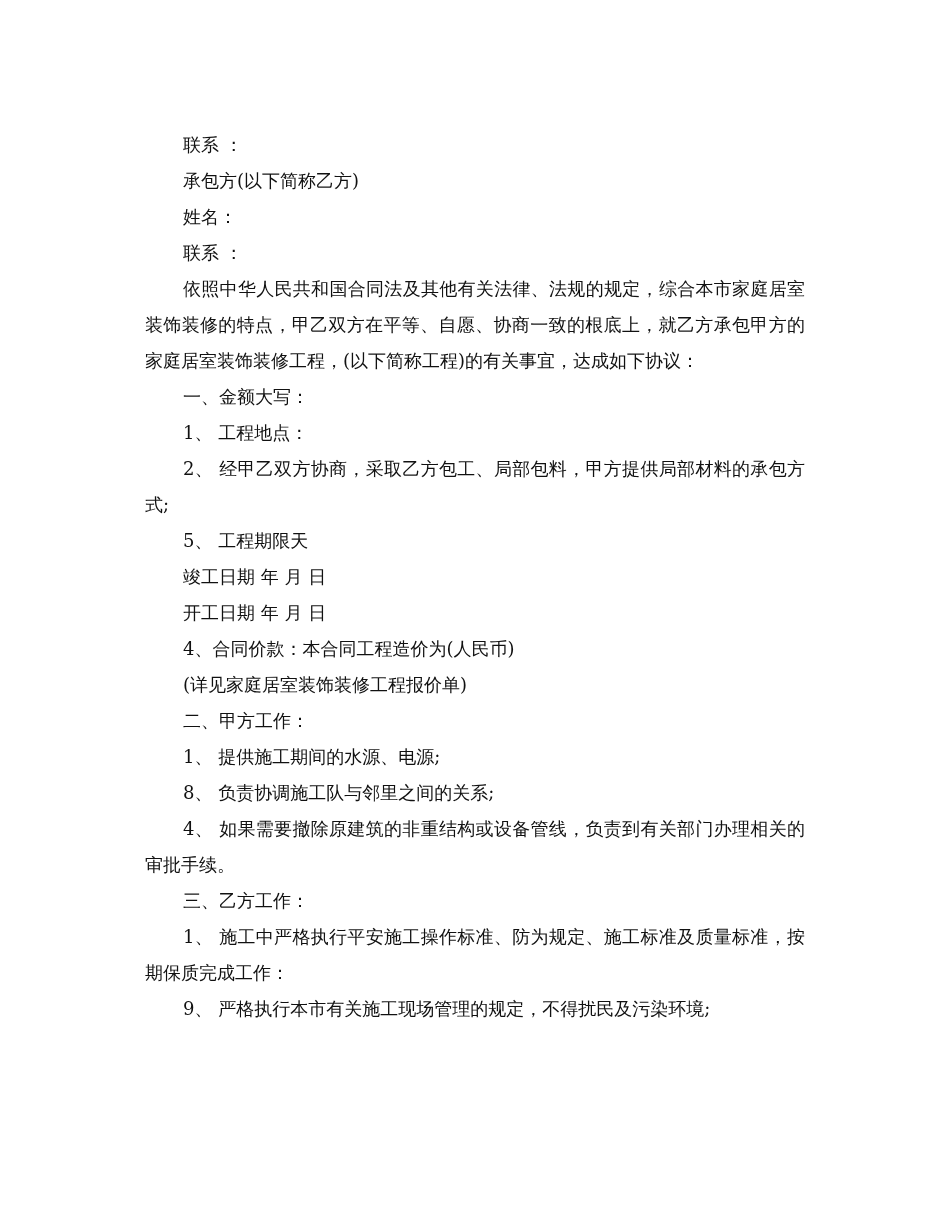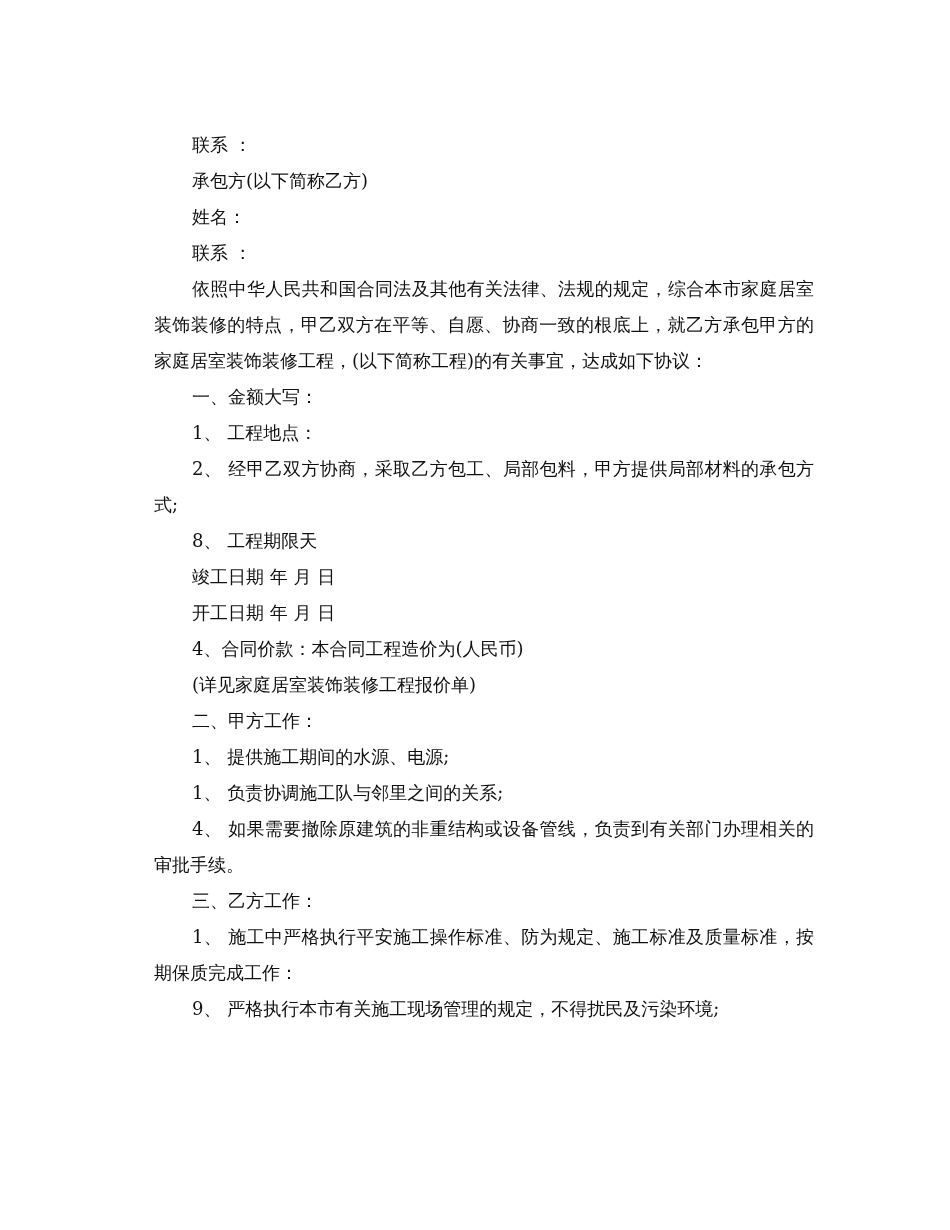--- a/index.html
+++ b/index.html
@@ -1,19 +1,19 @@
 <!DOCTYPE html>
 <html><head>
 <meta charset="utf-8">
 <style>
   html, body { margin: 0; padding: 0; background: #ffffff; }
   body { width: 950px; height: 1230px; position: relative; overflow: hidden; }
   .page {
     position: absolute;
-    left: 154px;
+    left: 145px;
     top: 127px;
     width: 660px;
     font-family: "DejaVu Serif", "Liberation Serif", serif;
     font-size: 18px;
     color: #111111;
     line-height: 36px;
   }
   .p { margin: 0; text-align: justify; text-align-last: left; }
   .indent { text-indent: 38px; }
 </style>
@@ -22,25 +22,25 @@
 
 <div class="page">
   <p class="p indent">联系  ：</p>
   <p class="p indent">承包方(以下简称乙方)</p>
   <p class="p indent">姓名：</p>
   <p class="p indent">联系  ：</p>
   <p class="p indent">依照中华人民共和国合同法及其他有关法律、法规的规定，综合本市家庭居室装饰装修的特点，甲乙双方在平等、自愿、协商一致的根底上，就乙方承包甲方的家庭居室装饰装修工程，(以下简称工程)的有关事宜，达成如下协议：</p>
   <p class="p indent">一、金额大写：</p>
   <p class="p indent">1、 工程地点：</p>
   <p class="p indent">2、 经甲乙双方协商，采取乙方包工、局部包料，甲方提供局部材料的承包方式;</p>
-  <p class="p indent">8、 工程期限天</p>
+  <p class="p indent">5、 工程期限天</p>
   <p class="p indent">竣工日期 年 月 日</p>
   <p class="p indent">开工日期 年 月 日</p>
   <p class="p indent">4、合同价款：本合同工程造价为(人民币)</p>
   <p class="p indent">(详见家庭居室装饰装修工程报价单)</p>
   <p class="p indent">二、甲方工作：</p>
   <p class="p indent">1、 提供施工期间的水源、电源;</p>
-  <p class="p indent">1、 负责协调施工队与邻里之间的关系;</p>
+  <p class="p indent">8、 负责协调施工队与邻里之间的关系;</p>
   <p class="p indent">4、 如果需要撤除原建筑的非重结构或设备管线，负责到有关部门办理相关的审批手续。</p>
   <p class="p indent">三、乙方工作：</p>
   <p class="p indent">1、 施工中严格执行平安施工操作标准、防为规定、施工标准及质量标准，按期保质完成工作：</p>
   <p class="p indent">9、 严格执行本市有关施工现场管理的规定，不得扰民及污染环境;</p>
 </div>
 
 </body></html>

